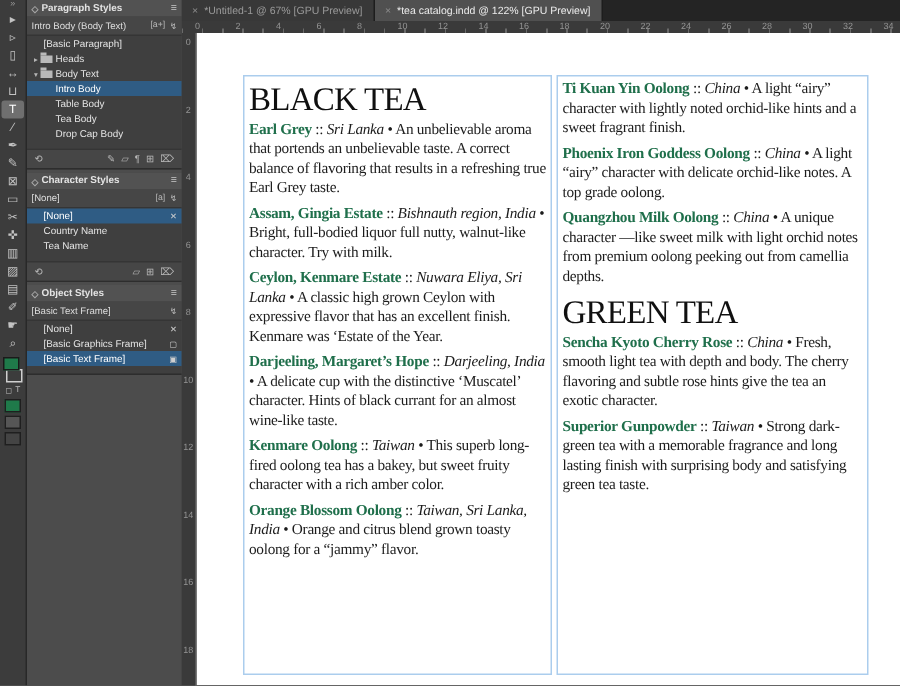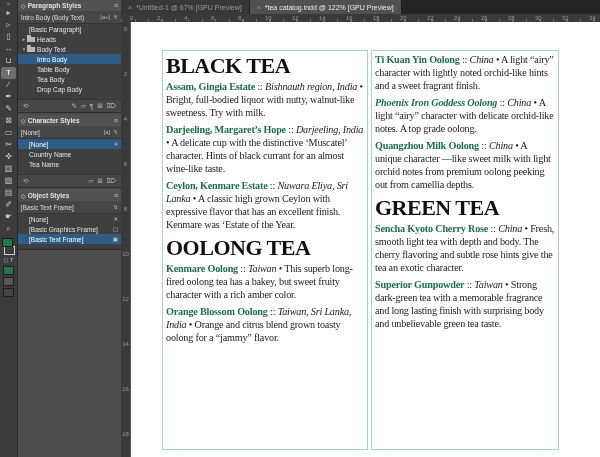--- a/index.html
+++ b/index.html
@@ -52,22 +52,22 @@
   #hruler .ticks{position:absolute;left:0;right:0;bottom:0;height:3px;
           background:repeating-linear-gradient(90deg,#6a6a6a 0 1px,transparent 1px 13.5px);}
   #vruler{position:absolute;left:0;top:22px;bottom:0;width:9px;background:#3a3a3a;
           border-right:1px solid #585858;overflow:hidden;z-index:3;}
   #vruler .num{position:absolute;left:0;width:9px;text-align:center;font-size:6px;color:#949494;}
   #canvas{position:absolute;left:9px;top:22px;right:0;bottom:0;background:#ffffff;overflow:hidden;}
   .tframe{position:absolute;top:28px;height:400px;border:1px solid #abcded;
           padding:2px 3px;box-sizing:border-box;overflow:hidden;
           font-family:"Liberation Serif",serif;color:#1c1c1c;}
   #frame-left{left:32px;width:206px;}
-  #frame-right{left:241px;width:188px;}
-  .section-heading{font-size:22px;line-height:25px;font-weight:bold;letter-spacing:-0.5px;
+  #frame-right{left:241px;width:208px;}
+  .section-heading{font-size:22px;line-height:25px;font-weight:normal;letter-spacing:-0.5px;
                    color:#101010;margin:0 0 2px 0;font-family:"Liberation Serif",serif;}
   .section-heading.spaced{margin-top:4px;}
   .entry{font-size:10.2px;line-height:13px;letter-spacing:-0.2px;margin:0 0 4px 0;}
   .tea-name{font-weight:bold;}
   .origin{font-style:italic;}
 </style>
 </head>
 <body>
 
 <div id="app">
@@ -258,31 +258,31 @@
         <span class="num" style="top: 184px;">8</span>
         <span class="num" style="top: 229px;">10</span>
         <span class="num" style="top: 274px;">12</span>
         <span class="num" style="top: 319px;">14</span>
         <span class="num" style="top: 364px;">16</span>
         <span class="num" style="top: 409px;">18</span>
       </div>
     <div id="canvas">
       <div id="frame-left" class="tframe">
           <h2 class="section-heading">BLACK TEA</h2>
-          <p class="entry"><span class="tea-name" style="color: rgb(31, 111, 75);">Assam, Gingia Estate</span><span> :: </span><span class="origin">Bishnauth region, India</span><span> • </span><span>Bright, full-bodied liquor with nutty, walnut-like sweetness. Try with milk.</span></p>
+          <p class="entry"><span class="tea-name" style="color: rgb(31, 111, 75);">Earl Grey</span><span> :: </span><span class="origin">Sri Lanka</span><span> • </span><span>An unbelievable aroma that portends an unbelievable taste. A correct balance of flavoring that results in a refreshing true Earl Grey taste.</span></p>
+          <p class="entry"><span class="tea-name" style="color: rgb(31, 111, 75);">Assam, Gingia Estate</span><span> :: </span><span class="origin">Bishnauth region, India</span><span> • </span><span>Bright, full-bodied liquor full nutty, walnut-like character. Try with milk.</span></p>
+          <p class="entry"><span class="tea-name" style="color: rgb(31, 111, 75);">Ceylon, Kenmare Estate</span><span> :: </span><span class="origin">Nuwara Eliya, Sri Lanka</span><span> • </span><span>A classic high grown Ceylon with expressive flavor that has an excellent finish. Kenmare was ‘Estate of the Year.</span></p>
           <p class="entry"><span class="tea-name" style="color: rgb(31, 111, 75);">Darjeeling, Margaret’s Hope</span><span> :: </span><span class="origin">Darjeeling, India</span><span> • </span><span>A delicate cup with the distinctive ‘Muscatel’ character. Hints of black currant for an almost wine-like taste.</span></p>
-          <p class="entry"><span class="tea-name" style="color: rgb(31, 111, 75);">Ceylon, Kenmare Estate</span><span> :: </span><span class="origin">Nuwara Eliya, Sri Lanka</span><span> • </span><span>A classic high grown Ceylon with expressive flavor that has an excellent finish. Kenmare was ‘Estate of the Year.</span></p>
-          <h2 class="section-heading spaced">OOLONG TEA</h2>
           <p class="entry"><span class="tea-name" style="color: rgb(31, 111, 75);">Kenmare Oolong</span><span> :: </span><span class="origin">Taiwan</span><span> • </span><span>This superb long-fired oolong tea has a bakey, but sweet fruity character with a rich amber color.</span></p>
           <p class="entry"><span class="tea-name" style="color: rgb(31, 111, 75);">Orange Blossom Oolong</span><span> :: </span><span class="origin">Taiwan, Sri Lanka, India</span><span> • </span><span>Orange and citrus blend grown toasty oolong for a “jammy” flavor.</span></p>
         </div>
       <div id="frame-right" class="tframe">
           <p class="entry"><span class="tea-name" style="color: rgb(31, 111, 75);">Ti Kuan Yin Oolong</span><span> :: </span><span class="origin">China</span><span> • </span><span>A light “airy” character with lightly noted orchid-like hints and a sweet fragrant finish.</span></p>
-          <p class="entry"><span class="tea-name" style="color: rgb(31, 111, 75); font-style: italic;">Phoenix Iron Goddess Oolong</span><span> :: </span><span class="origin">China</span><span> • </span><span>A light “airy” character with delicate orchid-like notes. A top grade oolong.</span></p>
+          <p class="entry"><span class="tea-name" style="color: rgb(31, 111, 75);">Phoenix Iron Goddess Oolong</span><span> :: </span><span class="origin">China</span><span> • </span><span>A light “airy” character with delicate orchid-like notes. A top grade oolong.</span></p>
           <p class="entry"><span class="tea-name" style="color: rgb(31, 111, 75); margin-top: 20px;">Quangzhou Milk Oolong</span><span> :: </span><span class="origin">China</span><span> • </span><span>A unique character —like sweet milk with light orchid notes from premium oolong peeking out from camellia depths.</span></p>
           <h2 class="section-heading spaced">GREEN TEA</h2>
           <p class="entry"><span class="tea-name" style="color: rgb(31, 111, 75);">Sencha Kyoto Cherry Rose</span><span> :: </span><span class="origin">China</span><span> • </span><span>Fresh, smooth light tea with depth and body. The cherry flavoring and subtle rose hints give the tea an exotic character.</span></p>
-          <p class="entry"><span class="tea-name" style="color: rgb(31, 111, 75);">Superior Gunpowder</span><span> :: </span><span class="origin">Taiwan</span><span> • </span><span>Strong dark-green tea with a memorable fragrance and long lasting finish with surprising body and unbelievable green tea taste.</span></p>
+          <p class="entry"><span class="tea-name" style="color: rgb(31, 111, 75);">Superior Gunpowder</span><span> :: </span><span class="origin">Taiwan</span><span> • </span><span>Strong dark-green tea with a memorable fragrance and long lasting finish with surprising body and satisfying green tea taste.</span></p>
         </div>
     </div>
   </div>
 
 </div>
 
 </body></html>

